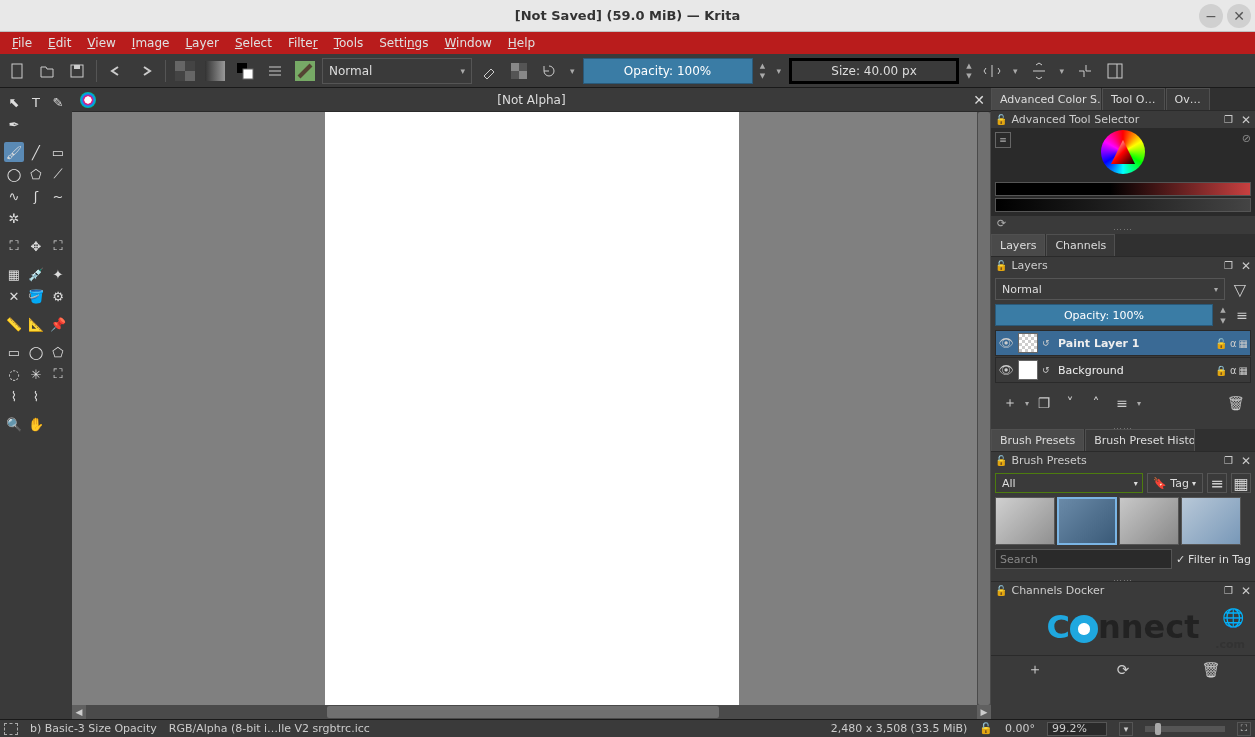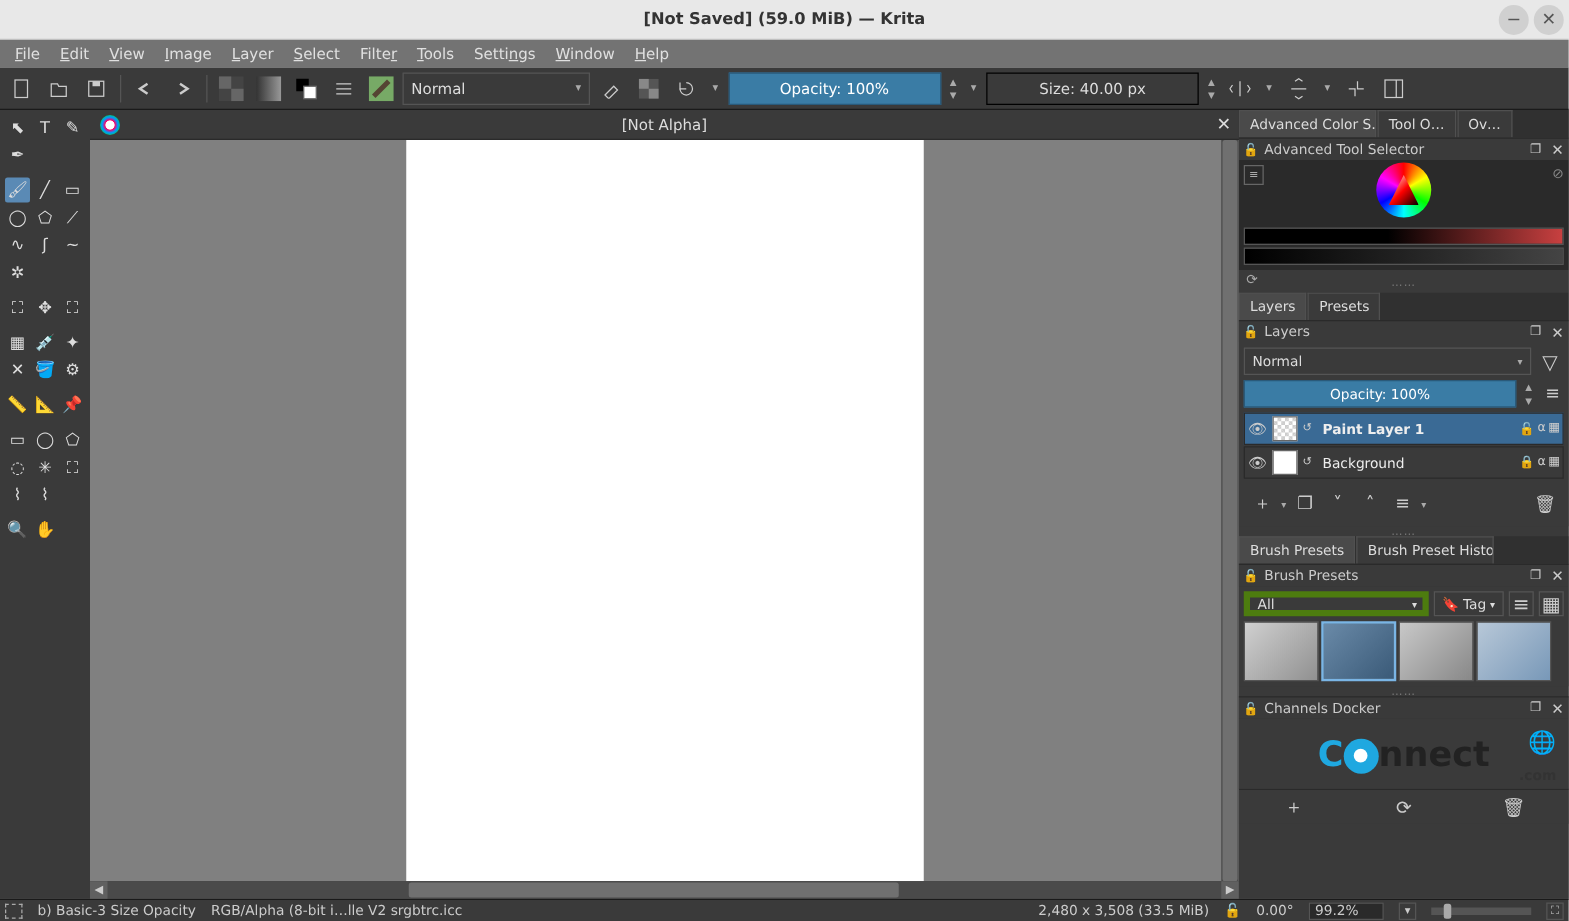--- a/index.html
+++ b/index.html
@@ -5,32 +5,32 @@
 * { box-sizing: border-box; margin: 0; padding: 0; font-family: "DejaVu Sans", Arial, sans-serif; }
 html, body { width: 1255px; height: 737px; overflow: hidden; background: #f0f0f0; }
 
 
 .titlebar { height: 32px; background: #e8e8e8; display: flex; align-items: center; justify-content: center; position: relative; border-bottom: 1px solid #c0c0c0; }
 .titlebar .title { font-size: 13px; font-weight: bold; color: #333; }
 .titlebar .window-controls { position: absolute; right: 4px; top: 4px; display: flex; gap: 4px; }
 .titlebar .window-controls button { width: 24px; height: 24px; border: none; border-radius: 12px; background: #d0d0d0; cursor: pointer; font-size: 14px; color: #555; display: flex; align-items: center; justify-content: center; }
 
 
-.menubar { height: 22px; background: #737373; display: flex; align-items: center; padding: 0 4px; }
+.menubar { height: 22px; background: #b91c1c; display: flex; align-items: center; padding: 0 4px; }
 .menubar .menu-item { color: #e0e0e0; font-size: 12px; padding: 2px 8px; cursor: pointer; }
 .menubar .menu-item span.mn { text-decoration: underline; }
 
 
 .toolbar { height: 34px; background: #3a3a3a; display: flex; align-items: center; padding: 0 4px; gap: 4px; border-bottom: 1px solid #1a1a1a; }
 .tb-btn { width: 26px; height: 26px; display: flex; align-items: center; justify-content: center; cursor: pointer; border-radius: 2px; color: #ccc; }
 .tb-sep { width: 1px; height: 22px; background: #555; margin: 0 2px; }
 .tb-dropdown { height: 26px; background: #3a3a3a; border: 1px solid #555; color: #ddd; font-size: 12px; padding: 0 6px; display: flex; align-items: center; min-width: 150px; position: relative; }
 .tb-dropdown::after { content: "▾"; position: absolute; right: 6px; font-size: 9px; color: #aaa; }
 .tb-slider { height: 26px; background: #3a7ca5; border: 1px solid #2a5a7a; color: #fff; font-size: 12px; display: flex; align-items: center; justify-content: center; min-width: 170px; position: relative; }
-.tb-slider.size { background: #3a3a3a; border: 1px solid #000000; color: #ddd; }
+.tb-slider.size { background: #3a3a3a; border: 3px solid #000000; color: #ddd; }
 .tb-spinners { display: flex; flex-direction: column; width: 12px; height: 26px; justify-content: center; }
 .tb-spinners div { height: 10px; font-size: 7px; color: #aaa; display: flex; align-items: center; justify-content: center; cursor: pointer; }
 .tb-arrow { font-size: 9px; color: #aaa; padding: 0 4px; cursor: pointer; }
 
 
 .main-area { display: flex; height: calc(737px - 32px - 22px - 34px - 18px); background: #3a3a3a; }
 
 
 .toolbox { width: 72px; background: #3a3a3a; padding: 4px 2px; }
 .toolrow { display: flex; gap: 2px; margin-bottom: 2px; padding-left: 2px; }
@@ -95,34 +95,34 @@
 .layer-item .name { flex: 1; color: #eee; font-size: 11px; font-weight: bold; }
 .layer-item .icons { display: flex; gap: 2px; color: #ccc; font-size: 10px; }
 .layer-toolbar { display: flex; align-items: center; gap: 4px; height: 28px; padding: 0 4px; margin-top: 6px; }
 .layer-toolbar .ltbtn { width: 22px; height: 22px; display: flex; align-items: center; justify-content: center; color: #ccc; cursor: pointer; font-size: 14px; }
 .layer-toolbar .spacer { flex: 1; }
 .panel-footer-dots { height: 8px; text-align: center; color: #777; font-size: 9px; letter-spacing: 1px; }
 
 
 .brush-body { background: #3a3a3a; padding: 4px; }
 .brush-body .row1 { display: flex; gap: 4px; margin-bottom: 4px; }
-.brush-body .tagsel { flex: 1; height: 20px; background: #3a3a3a; border: 5px solid #4d7c0f; color: #ddd; font-size: 11px; padding: 0 6px; display: flex; align-items: center; position: relative; }
+.brush-body .tagsel { flex: 1; height: 20px; background: #3a3a3a; border: 1px solid #4d7c0f; color: #ddd; font-size: 11px; padding: 0 6px; display: flex; align-items: center; position: relative; }
 .brush-body .tagsel::after { content: "▾"; position: absolute; right: 4px; font-size: 8px; }
 .brush-body .tagbtn { height: 20px; padding: 0 6px; background: #3a3a3a; border: 1px solid #555; color: #ddd; font-size: 11px; display: flex; align-items: center; gap: 3px; cursor: pointer; }
 .brush-body .viewbtn { width: 20px; height: 20px; display: flex; align-items: center; justify-content: center; color: #ccc; cursor: pointer; border: 1px solid #555; }
 .brush-grid { display: flex; gap: 2px; }
 .brush-preset { width: 60px; height: 48px; background: linear-gradient(135deg, #6a8aa8, #3a5a78); border: 1px solid #555; cursor: pointer; position: relative; }
 .brush-preset.selected { border: 2px solid #7ab5e5; }
 .brush-body .search-row { display: flex; gap: 4px; margin-top: 4px; align-items: center; }
 .brush-body .search { flex: 1; height: 20px; background: #2a2a2a; border: 1px solid #555; color: #888; font-size: 11px; padding: 0 4px; display: flex; align-items: center; }
 .brush-body .filter-chk { display: flex; align-items: center; gap: 3px; color: #ddd; font-size: 11px; cursor: pointer; }
 
 
 .snapshot-body { height: 56px; background: #3a3a3a; display: flex; align-items: center; justify-content: center; position: relative; }
-.snapshot-body .logo { font-size: 28px; font-weight: bold; }
+.snapshot-body .logo { font-size: 32px; font-weight: bold; }
 .snapshot-body .logo .c { color: #1fa8e0; }
 .snapshot-body .logo .o { display: inline-block; width: 28px; height: 28px; background: #1fa8e0; border-radius: 50%; vertical-align: middle; position: relative; }
 .snapshot-body .logo .o::after { content: ""; position: absolute; left: 30%; top: 30%; width: 40%; height: 40%; background: #fff; border-radius: 50%; }
 .snapshot-body .logo .rest { color: #222; }
 .snapshot-body .globe { position: absolute; right: 10px; top: 8px; font-size: 18px; color: #333; }
 .snapshot-body .com { position: absolute; right: 10px; bottom: 4px; font-size: 11px; color: #333; font-weight: bold; }
 .snapshot-toolbar { height: 28px; background: #3a3a3a; display: flex; align-items: center; justify-content: space-around; border-top: 1px solid #2a2a2a; }
 .snapshot-toolbar .sbtn { width: 24px; height: 24px; display: flex; align-items: center; justify-content: center; color: #ccc; cursor: pointer; font-size: 15px; }
 
 
@@ -401,21 +401,21 @@
       <div class="strip"></div>
       <div class="strip2"></div>
     </div>
     <div class="color-selector-footer">
       <span style="position:absolute;left:6px;top:1px;color:#aaa;font-size:11px;cursor:pointer">⟳</span>
       <span class="dots">……</span>
     </div>
 
     <div class="tab-strip">
       <div class="tab active">Layers</div>
-      <div class="tab">Presets</div>
+      <div class="tab">Channels</div>
     </div>
     <div class="panel-hdr">
       <span class="lock">🔓</span>
       <span>Layers</span>
       <span class="float-btn">❐</span>
       <span class="close-btn">✕</span>
     </div>
     <div class="layers-body">
       <div class="blend-row">
         <div class="blend">
@@ -491,20 +491,29 @@
           </div>
         <div class="viewbtn">≡</div>
         <div class="viewbtn">▦</div>
       </div>
       <div class="brush-grid">
         <div class="brush-preset" style="background:linear-gradient(135deg,#d0d0d0,#909090)"></div>
         <div class="brush-preset selected"></div>
         <div class="brush-preset" style="background:linear-gradient(135deg,#c8c8c8,#888)"></div>
         <div class="brush-preset" style="background:linear-gradient(135deg,#b8c8d8,#7898b8)"></div>
       </div>
+      <div class="search-row">
+        <div class="search">
+            <span>Search</span>
+          </div>
+        <div class="filter-chk">
+            <span>✓</span>
+            <span>Filter in Tag</span>
+          </div>
+      </div>
     </div>
     <div class="panel-footer-dots">……</div>
 
     <div class="panel-hdr">
       <span class="lock">🔓</span>
       <span>Channels Docker</span>
       <span class="float-btn">❐</span>
       <span class="close-btn">✕</span>
     </div>
     <div class="snapshot-body">

